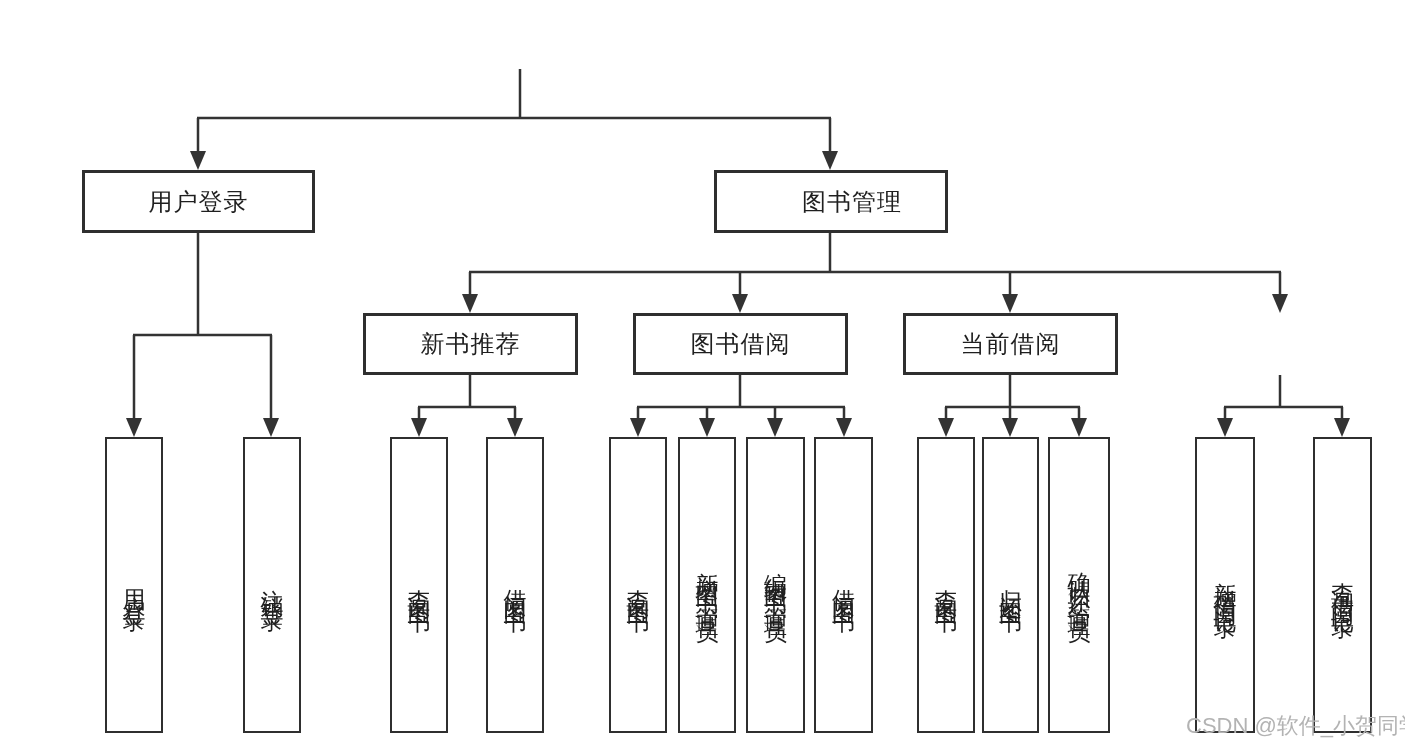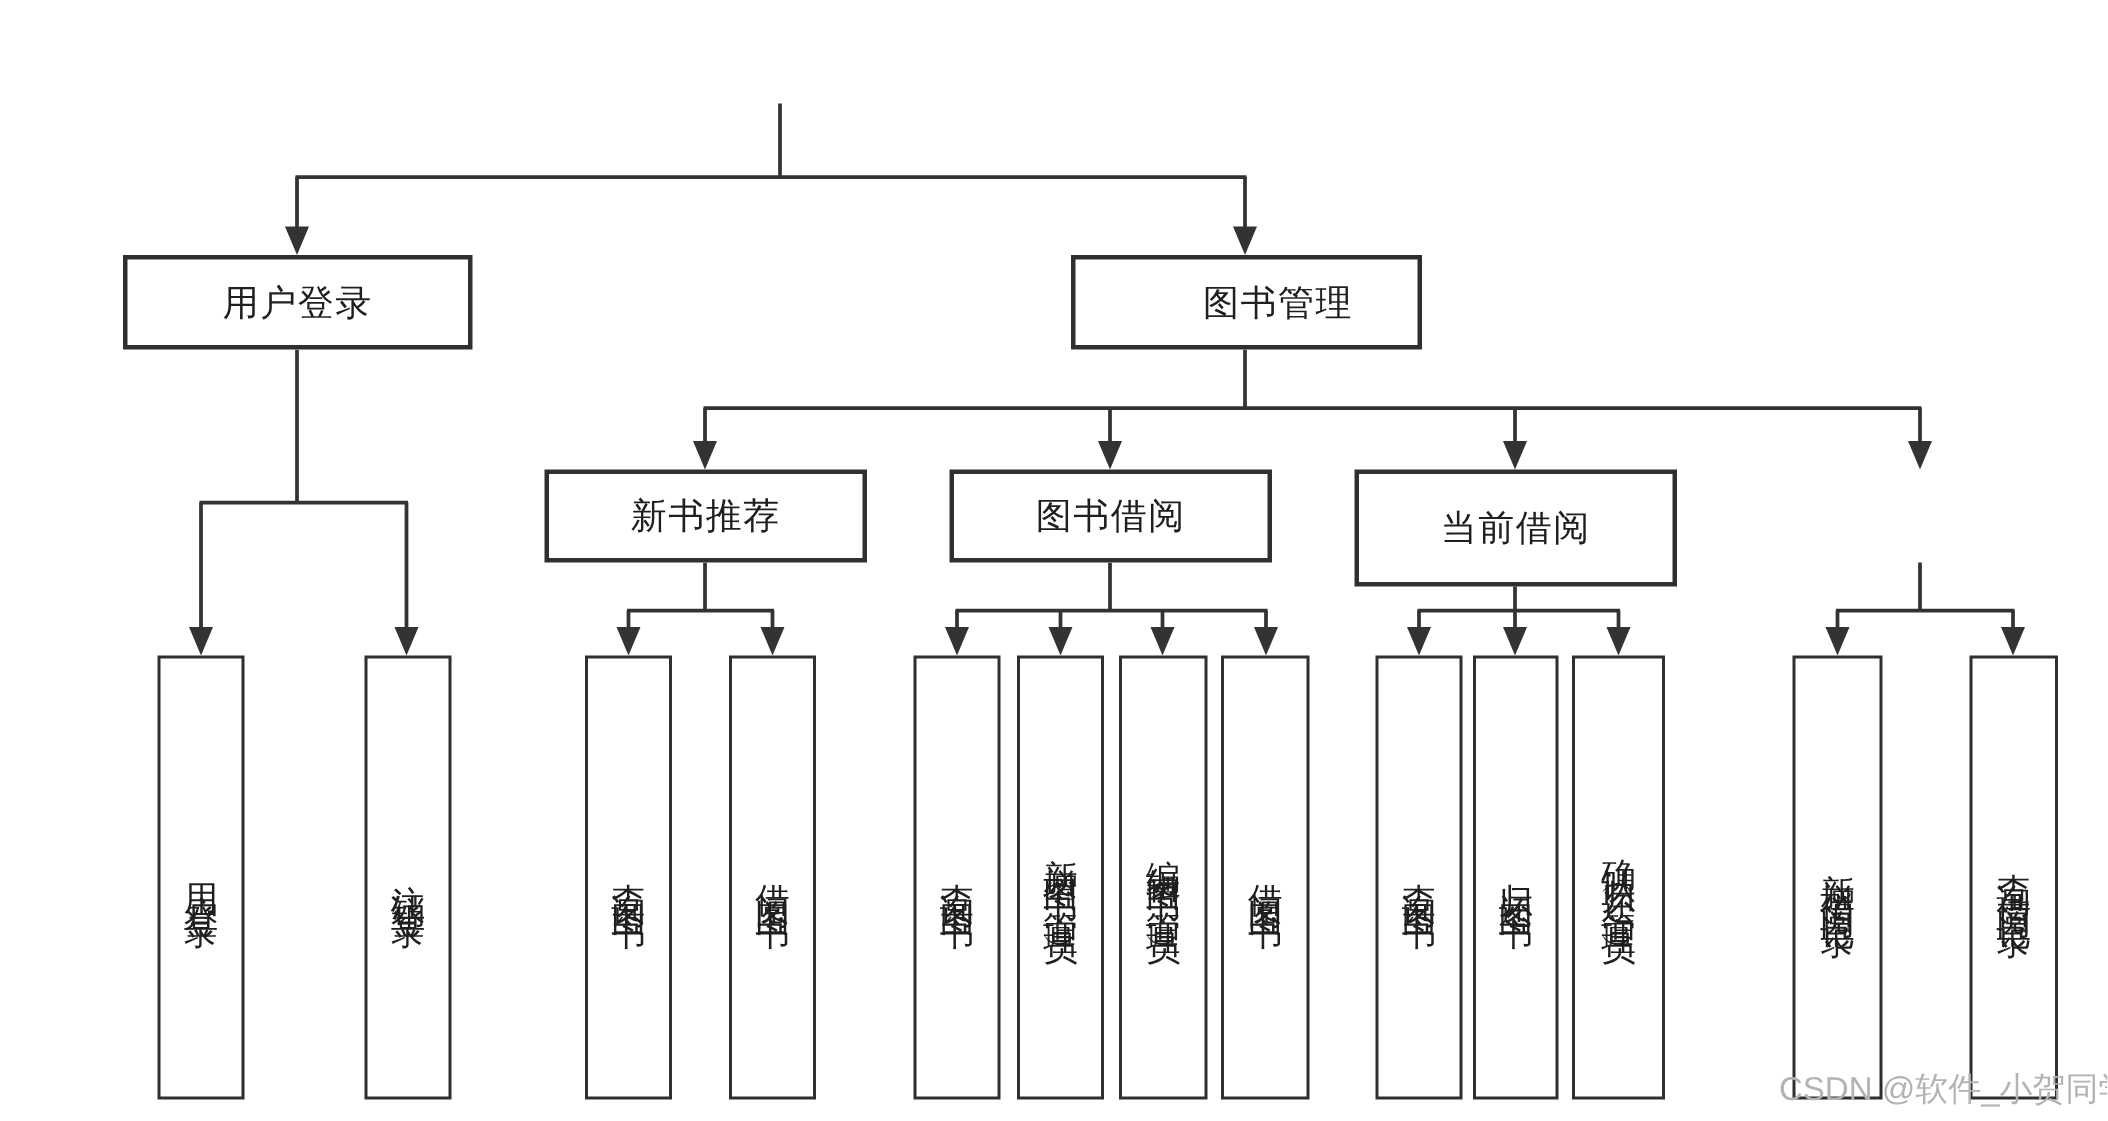--- a/index.html
+++ b/index.html
@@ -132,21 +132,21 @@
   <div class="node h" style="left:714px;top:170px;width:234px;height:63px;padding-left:42px;">
     <span class="hlbl">图书管理</span>
   </div>
 
   <div class="node h" style="left:363px;top:313px;width:215px;height:62px;">
     <span class="hlbl">新书推荐</span>
   </div>
   <div class="node h" style="left:633px;top:313px;width:215px;height:62px;">
     <span class="hlbl">图书借阅</span>
   </div>
-  <div class="node h" style="left:903px;top:313px;width:215px;height:78px;">
+  <div class="node h" style="left:903px;top:313px;width:215px;height:62px;">
     <span class="hlbl">当前借阅</span>
   </div>
 
   <div class="node v" style="left:105px;top:437px;width:58px;height:296px;">
     <span class="vlbl">用户登录</span>
   </div>
   <div class="node v" style="left:243px;top:437px;width:58px;height:296px;">
     <span class="vlbl">注销登录</span>
   </div>
 

